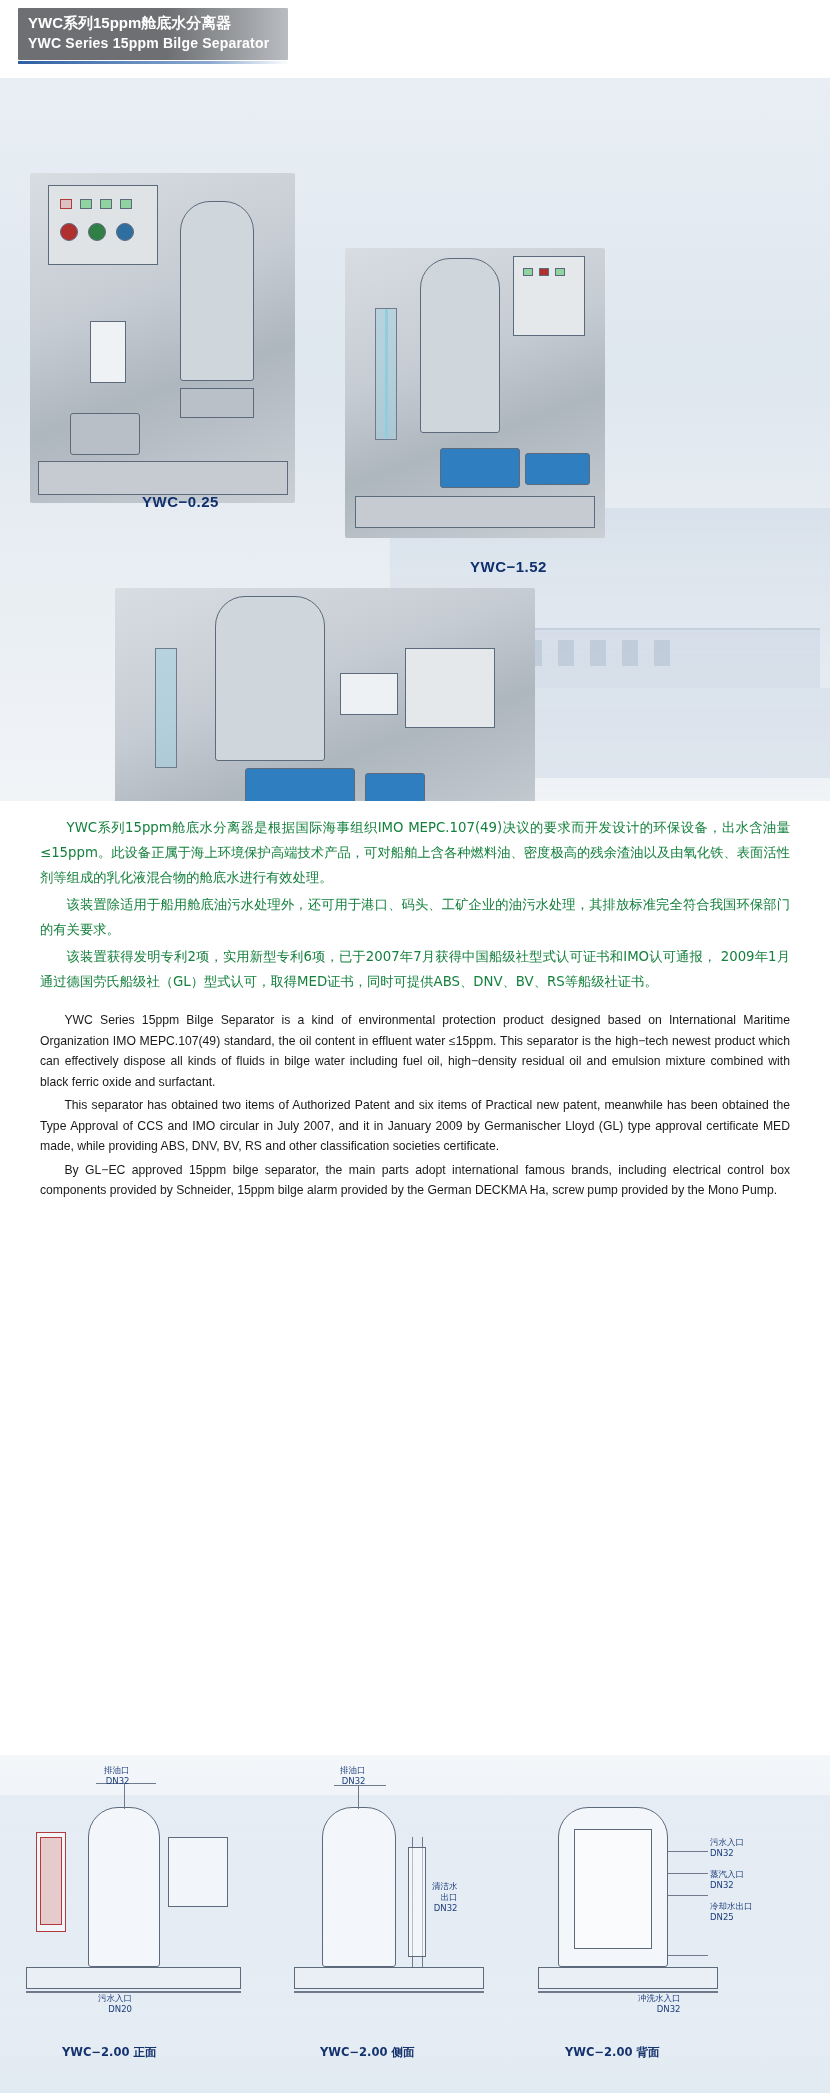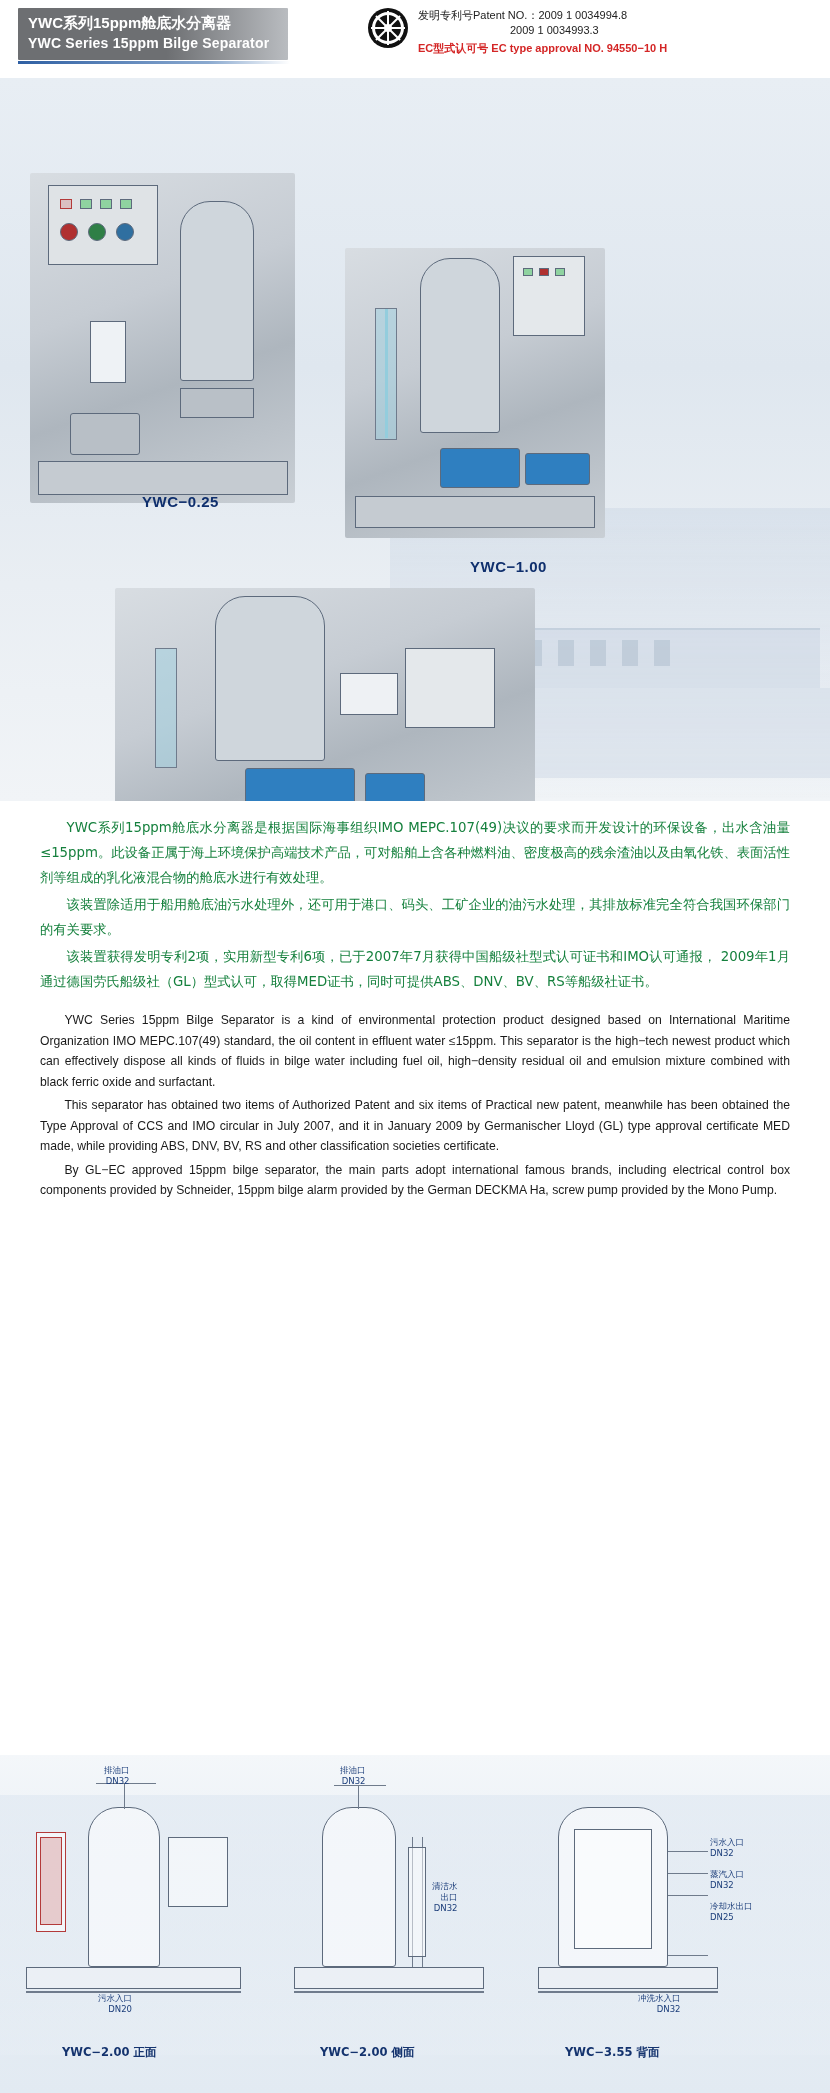--- a/index.html
+++ b/index.html
@@ -261,35 +261,20 @@
 </head>
 <body>
 
 <div class="header">
   <div class="title-block">
     <div class="title-cn">YWC系列15ppm舱底水分离器</div>
     <div class="title-en">YWC Series 15ppm Bilge Separator</div>
   </div>
   <div class="title-underline"></div>
 
-  <div class="patent-block">
-    <div class="ship-wheel">
-      <div class="wheel-spoke" style="transform:translate(-50%,-50%) rotate(0deg)"></div>
-      <div class="wheel-spoke" style="transform:translate(-50%,-50%) rotate(45deg)"></div>
-      <div class="wheel-spoke" style="transform:translate(-50%,-50%) rotate(90deg)"></div>
-      <div class="wheel-spoke" style="transform:translate(-50%,-50%) rotate(135deg)"></div>
-    </div>
-    <div class="patent-lines">
-      <div class="l1">
-        <span>发明专利号Patent NO.：</span><span>2009 1 0034994.8</span>
-      </div>
-      <div class="l2">2009 1 0034993.3</div>
-      <div class="l3">EC型式认可号 EC type approval NO. 94550−10 H</div>
-    </div>
-  </div>
 </div>
 
 <div class="photos">
   <div class="bg-ship">
     <div class="deck"></div>
     <div class="hull"></div>
     <div class="win" style="left:40px"></div>
     <div class="win" style="left:72px"></div>
     <div class="win" style="left:104px"></div>
     <div class="win" style="left:136px"></div>
@@ -324,21 +309,21 @@
     <div class="box" style="left:178px; top:20px; width:10px; height:8px; background:#8fd3a0;"></div>
     <div class="box" style="left:194px; top:20px; width:10px; height:8px; background:#b03030;"></div>
     <div class="box" style="left:210px; top:20px; width:10px; height:8px; background:#8fd3a0;"></div>
     <div class="sline svert" style="left:40px; top:60px; height:130px; width:3px; background:#87c9d8;"></div>
     <div class="box" style="left:30px; top:60px; width:22px; height:132px; background:rgba(160,210,225,0.5); border:1px solid #6f7b8c;"></div>
     <div class="pump" style="left:95px; top:200px; width:80px; height:40px; background:#2f7fc0;"></div>
     <div class="pump" style="left:180px; top:205px; width:65px; height:32px; background:#2f7fc0;"></div>
     <div class="base" style="left:10px; top:248px; width:240px; height:32px; background:#c5cbd1;"></div>
   </div>
   <div class="cap-2">
-    <span class="photo-caption">YWC−1.00</span>
+    <span class="photo-caption">YWC−1.52</span>
   </div>
 
   <div class="machine m3">
     <div class="tank" style="left:100px; top:8px; width:110px; height:165px; background:#cfd6dc;"></div>
     <div class="ctrlbox" style="left:290px; top:60px; width:90px; height:80px; background:#e4e8eb;"></div>
     <div class="box" style="left:225px; top:85px; width:58px; height:42px; background:#eef1f4;"></div>
     <div class="box" style="left:40px; top:60px; width:22px; height:120px; background:rgba(160,210,225,0.5); border:1px solid #6f7b8c;"></div>
     <div class="pump" style="left:130px; top:180px; width:110px; height:42px; background:#2f7fc0;"></div>
     <div class="pump" style="left:250px; top:185px; width:60px; height:30px; background:#2f7fc0;"></div>
 
@@ -396,14 +381,14 @@
     <div class="sline shor" style="left:140px; top:96px; width:40px;"></div>
     <div class="sline shor" style="left:140px; top:118px; width:40px;"></div>
     <div class="sline shor" style="left:140px; top:178px; width:40px;"></div>
     <div class="base" style="left:10px; top:190px; width:180px; height:22px;"></div>
     <div class="sline shor" style="left:10px; top:214px; width:180px; height:2px;"></div>
     <div class="lbl" style="left:182px; top:60px; text-align:left;">污水入口<br>DN32</div>
     <div class="lbl" style="left:182px; top:92px; text-align:left;">蒸汽入口<br>DN32</div>
     <div class="lbl" style="left:182px; top:124px; text-align:left;">冷却水出口<br>DN25</div>
     <div class="lbl" style="left:110px; top:216px;">冲洗水入口<br>DN32</div>
   </div>
-  <div class="dcap dcap3">YWC−3.55 背面</div>
+  <div class="dcap dcap3">YWC−2.00 背面</div>
 </div>
 
 </body></html>

